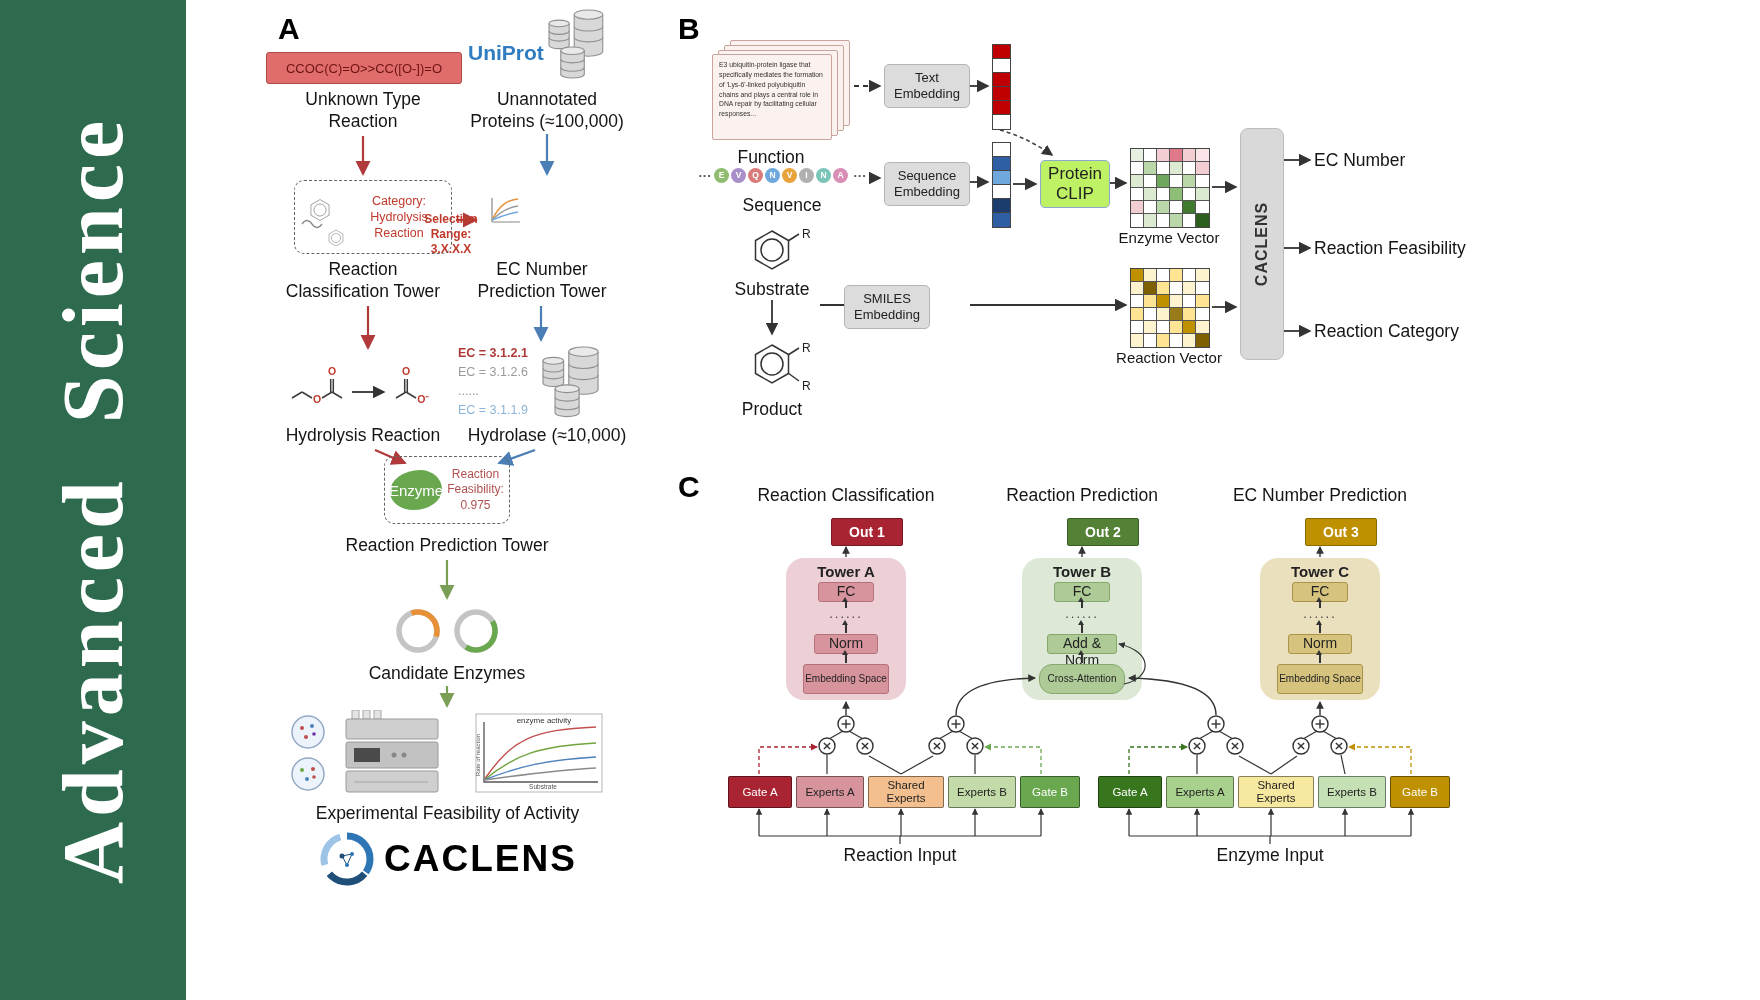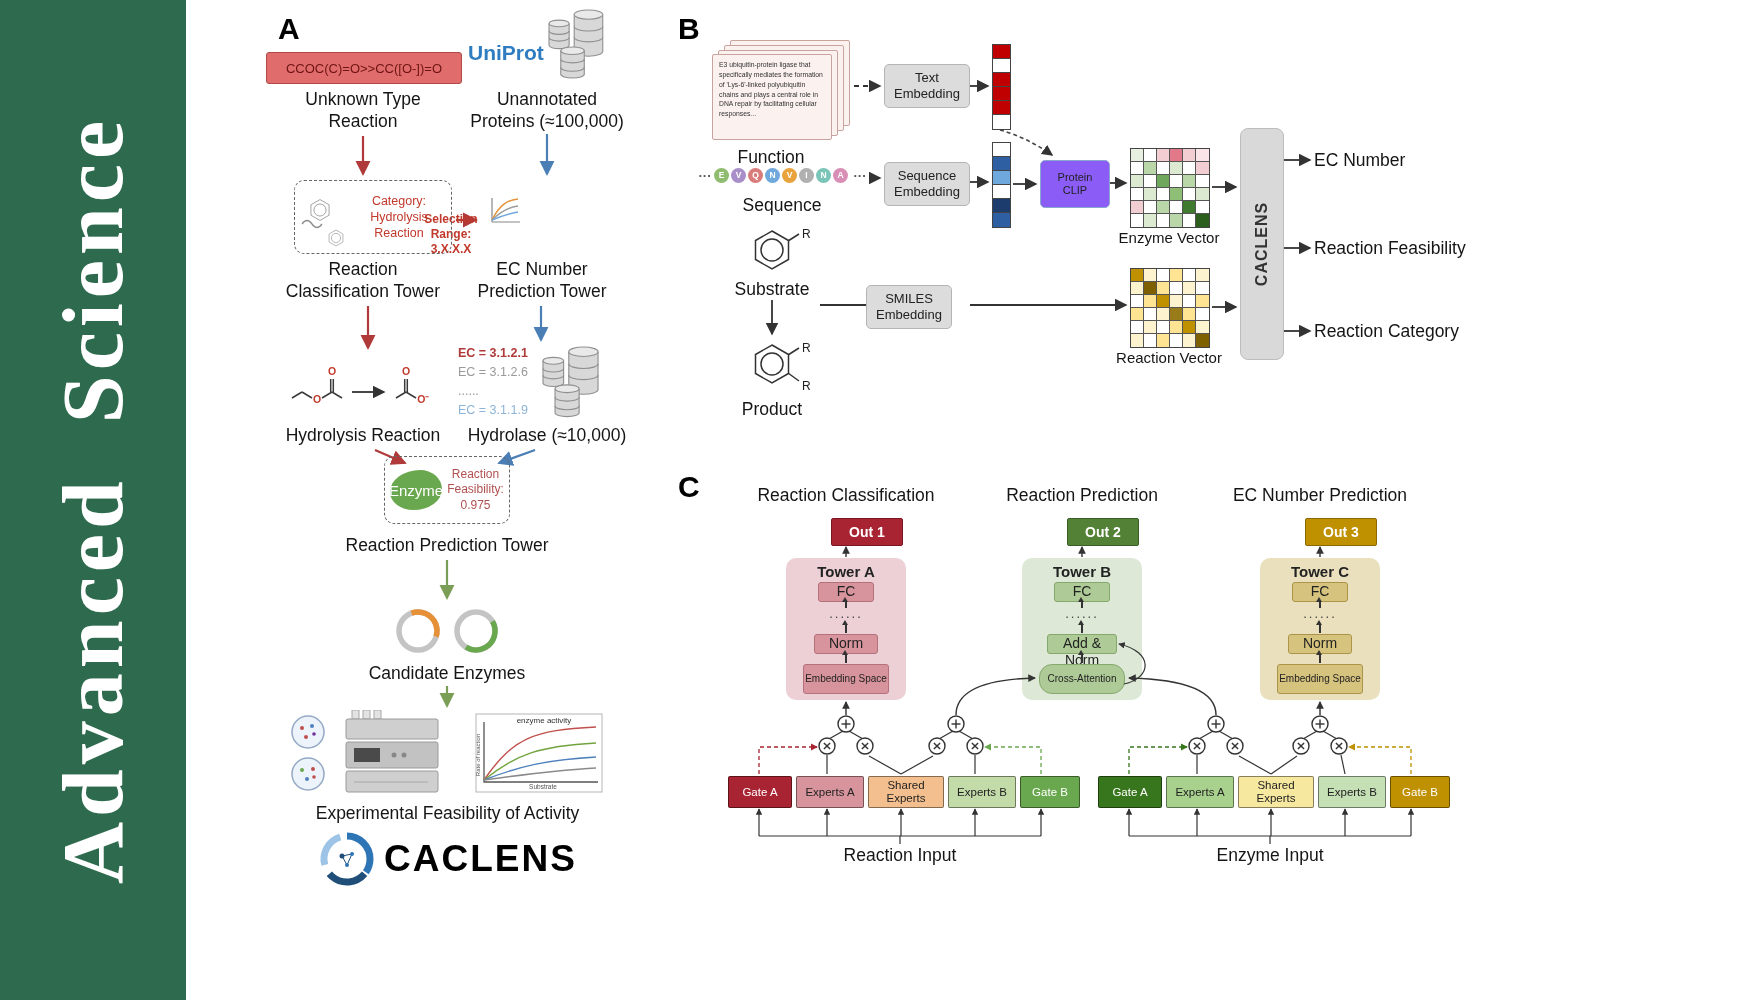--- a/index.html
+++ b/index.html
@@ -33,21 +33,21 @@
   .card{position:absolute;width:118px;height:84px;background:#fbf1ef;border:1px solid #c9a39e;border-radius:2px;}
   .cardtext{padding:5px 6px;font-size:6.8px;line-height:1.45;color:#333;text-align:left;}
   .caclens-v{position:absolute;z-index:2;background:#d9d9d9;border:1px solid #bdbdbd;border-radius:8px;}
   .caclens-v span{position:absolute;left:50%;top:50%;transform:translate(-50%,-50%) rotate(-90deg);
         white-space:nowrap;font-weight:bold;font-size:16px;letter-spacing:1px;color:#333;}
   .blob{width:52px;height:40px;background:#6aa84f;border-radius:58% 42% 55% 45%/55% 48% 52% 45%;
         color:#fff;font-size:15px;display:flex;align-items:center;justify-content:center;flex:none;}
   .brand{position:absolute;z-index:2;font-weight:bold;font-size:37px;letter-spacing:2px;color:#000;}
   .outbox{position:absolute;z-index:2;width:70px;height:26px;color:#fff;font-weight:bold;font-size:14px;
         display:flex;align-items:center;justify-content:center;border:1px solid #555;border-radius:2px;margin-left:20px;}
-  .tower{position:absolute;z-index:0;width:120px;height:142px;border-radius:10px;}
+  .tower{position:absolute;z-index:0;width:120px;height:142px;border-radius:18px;}
   .tname{margin-top:5px;text-align:center;font-size:15px;font-weight:bold;color:#222;}
   .tbox{position:absolute;left:50%;transform:translateX(-50%);height:18px;border-radius:3px;
         border:1px solid #888;font-size:14px;line-height:17px;text-align:center;color:#222;}
   .t-fc{top:24px;width:54px;}
   .t-dots{position:absolute;top:49px;width:100%;text-align:center;font-size:13px;letter-spacing:2px;
         color:#444;line-height:14px;}
   .t-norm{top:76px;width:62px;}
   .t-emb{top:106px;width:84px;height:28px;display:flex;align-items:center;justify-content:center;
         line-height:1.12;font-size:10px;}
   .t-pill{border-radius:13px;}
@@ -161,21 +161,21 @@
 Embedding</div>
   <div class="vec" style="left:992px;top:142px;">
       <div style="background: rgb(255, 255, 255);"></div>
       <div style="background: rgb(46, 95, 163);"></div>
       <div style="background: rgb(111, 168, 220);"></div>
       <div style="background: rgb(255, 255, 255);"></div>
       <div style="background: rgb(28, 60, 110);"></div>
       <div style="background: rgb(46, 95, 163);"></div>
     </div>
 
-  <div class="gbox" style="left:1040px;top:160px;width:68px;height:46px;background:#8b5cf6;border-color:#8aa8d0;font-size:11px;">Protein
+  <div class="gbox" style="left:1040px;top:160px;width:68px;height:46px;background:#bef264;border-color:#8aa8d0;font-size:17px;">Protein
 CLIP</div>
 
   <div class="matrix" style="left:1130px;top:148px;">
       <div style="background: rgb(232, 240, 226);"></div>
       <div style="background: rgb(255, 255, 255);"></div>
       <div style="background: rgb(242, 205, 210);"></div>
       <div style="background: rgb(226, 121, 138);"></div>
       <div style="background: rgb(242, 205, 210);"></div>
       <div style="background: rgb(251, 228, 231);"></div>
       <div style="background: rgb(255, 255, 255);"></div>
@@ -207,21 +207,21 @@
       <div style="background: rgb(255, 255, 255);"></div>
       <div style="background: rgb(185, 215, 168);"></div>
       <div style="background: rgb(255, 255, 255);"></div>
       <div style="background: rgb(44, 94, 30);"></div>
     </div>
   <div class="al" style="left:1104px;top:229px;width:130px;font-size:15px;">Enzyme Vector</div>
 
   <div class="al" style="left:702px;top:278px;width:140px;">Substrate</div>
   <div class="al" style="left:702px;top:398px;width:140px;">Product</div>
 
-  <div class="gbox" style="left:866px;top:285px;width:84px;height:42px;">SMILES
+  <div class="gbox" style="left:844px;top:285px;width:84px;height:42px;">SMILES
 Embedding</div>
 
   <div class="matrix" style="left:1130px;top:268px;">
       <div style="background: rgb(191, 144, 0);"></div>
       <div style="background: rgb(253, 243, 207);"></div>
       <div style="background: rgb(255, 255, 255);"></div>
       <div style="background: rgb(255, 228, 147);"></div>
       <div style="background: rgb(255, 255, 255);"></div>
       <div style="background: rgb(253, 243, 207);"></div>
       <div style="background: rgb(253, 243, 207);"></div>

